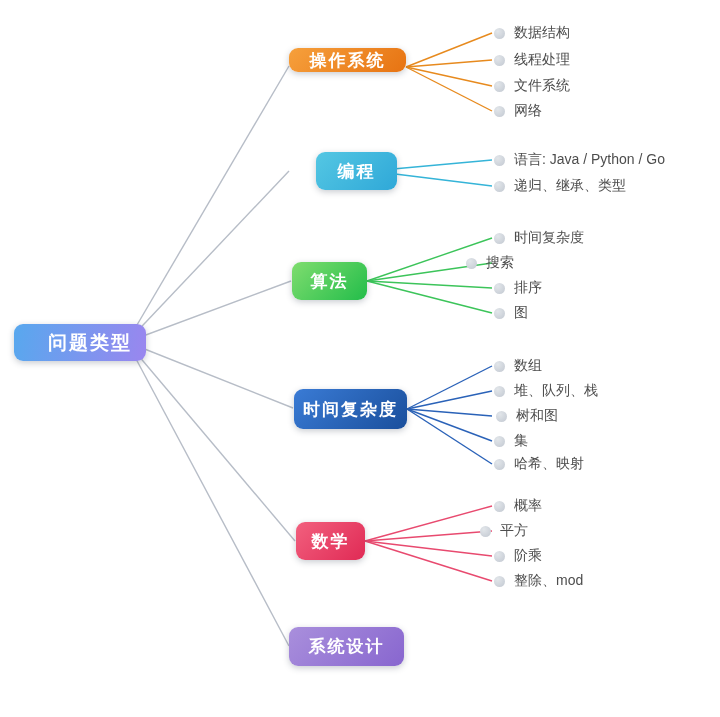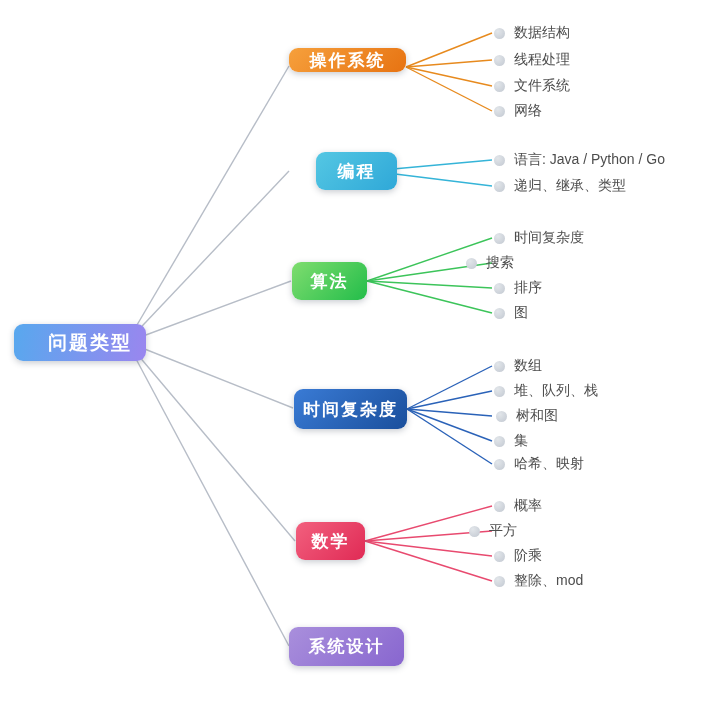--- a/index.html
+++ b/index.html
@@ -173,21 +173,21 @@
   </div>
   <div class="leaf" style="left:494px;top:453px;">
     <span class="dot"></span>
     <span class="leaf-label">哈希、映射</span>
   </div>
 
   <div class="leaf" style="left:494px;top:495px;">
     <span class="dot"></span>
     <span class="leaf-label">概率</span>
   </div>
-  <div class="leaf" style="left:469px;top:520px;">
+  <div class="leaf" style="left:480px;top:520px;">
     <span class="dot"></span>
     <span class="leaf-label">平方</span>
   </div>
   <div class="leaf" style="left:494px;top:545px;">
     <span class="dot"></span>
     <span class="leaf-label">阶乘</span>
   </div>
   <div class="leaf" style="left:494px;top:570px;">
     <span class="dot"></span>
     <span class="leaf-label">整除、mod</span>

